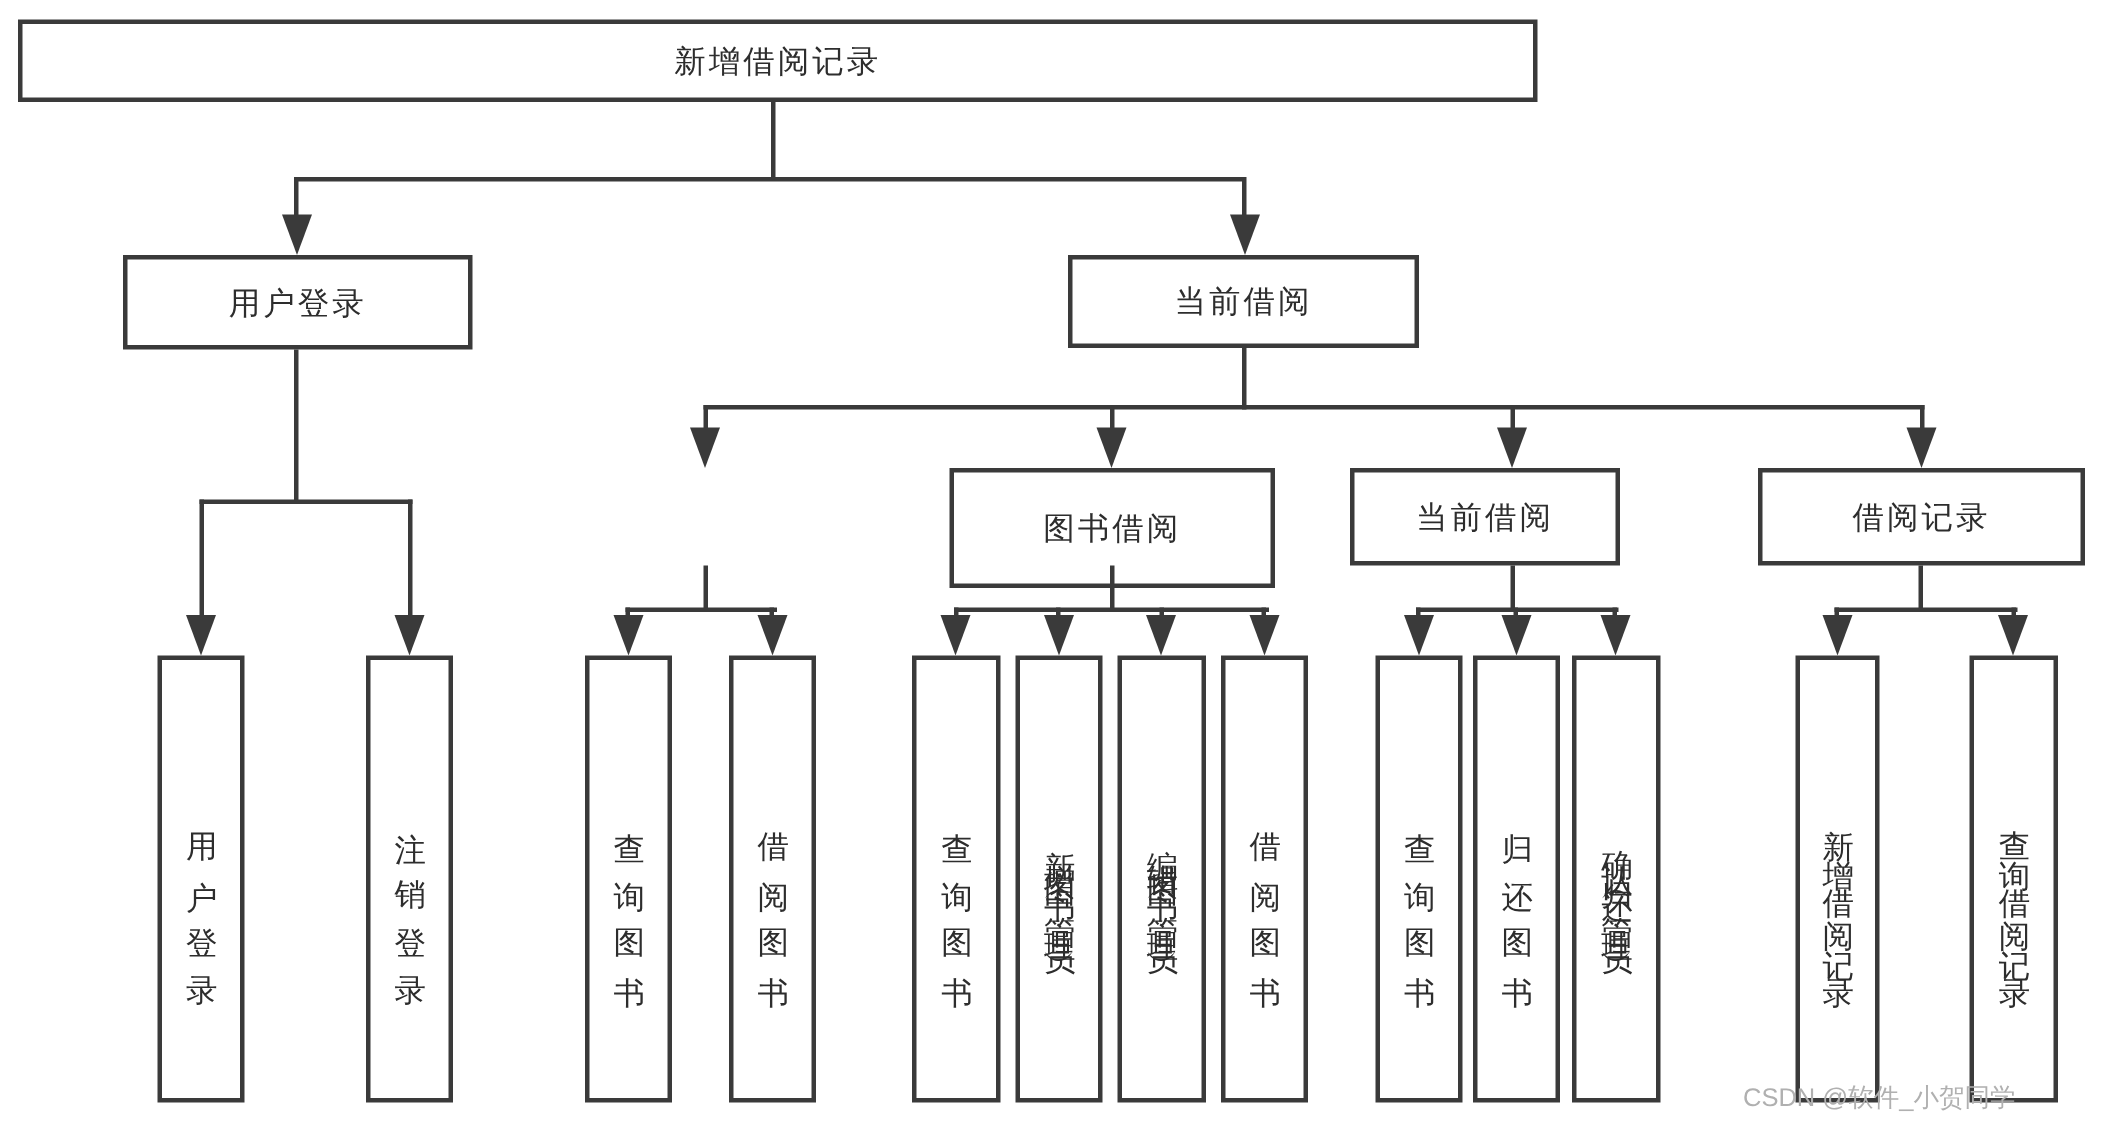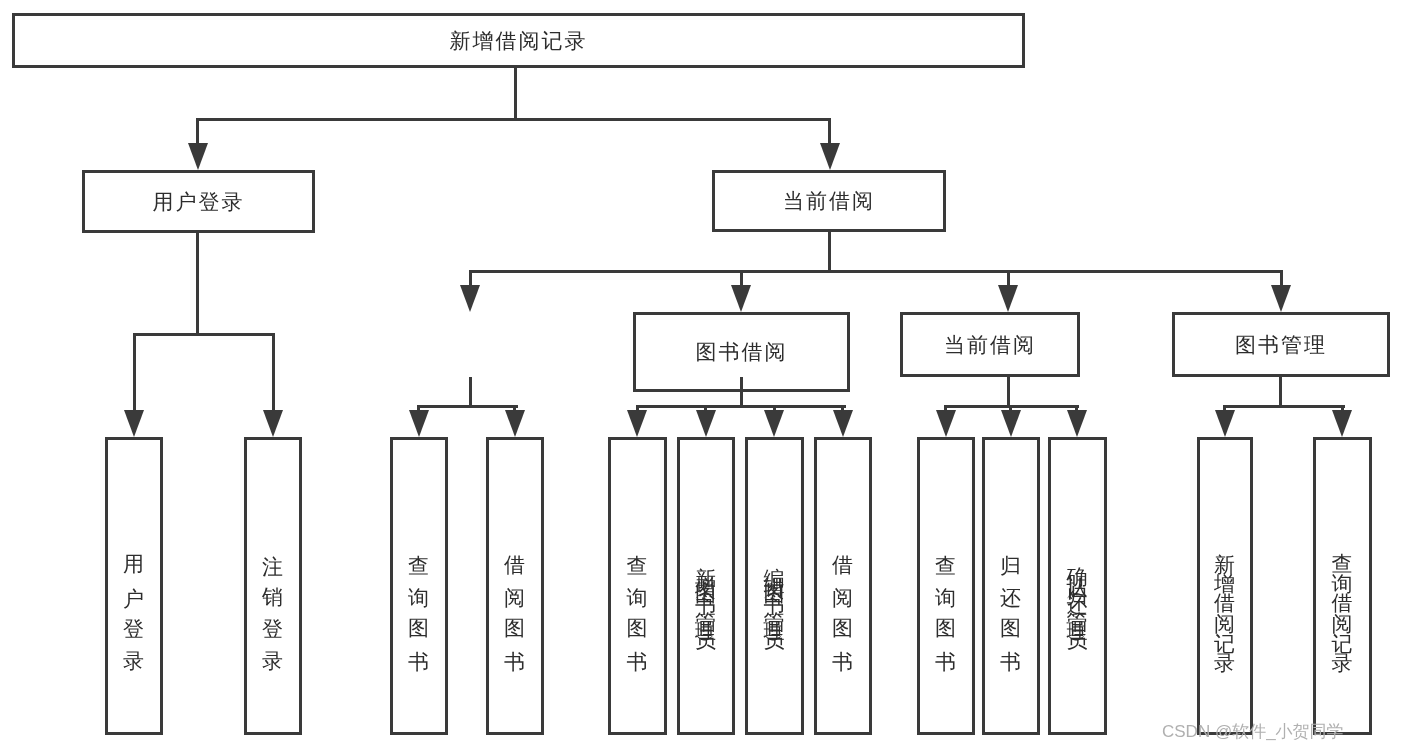--- a/index.html
+++ b/index.html
@@ -62,21 +62,21 @@
 
 <div class="canvas">
 
   <div class="node" style="left:12px; top:13px; width:1013px; height:55px;">新增借阅记录</div>
 
   <div class="node" style="left:82px; top:170px; width:233px; height:63px;">用户登录</div>
   <div class="node" style="left:712px; top:170px; width:234px; height:62px;">当前借阅</div>
 
   <div class="node" style="left:633px; top:312px; width:217px; height:80px;">图书借阅</div>
   <div class="node" style="left:900px; top:312px; width:180px; height:65px;">当前借阅</div>
-  <div class="node" style="left:1172px; top:312px; width:218px; height:65px;">图书管理</div>
+  <div class="node" style="left:1172px; top:312px; width:218px; height:65px;">借阅记录</div>
 
   <div class="node leaf" style="left:105px; top:437px; width:58px; height:298px;">
     <span class="vlabel ls-a">用户登录</span>
   </div>
   <div class="node leaf" style="left:244px; top:437px; width:58px; height:298px;">
     <span class="vlabel ls-a">注销登录</span>
   </div>
 
   <div class="node leaf" style="left:390px; top:437px; width:58px; height:298px;">
     <span class="vlabel ls-a">查询图书</span>

